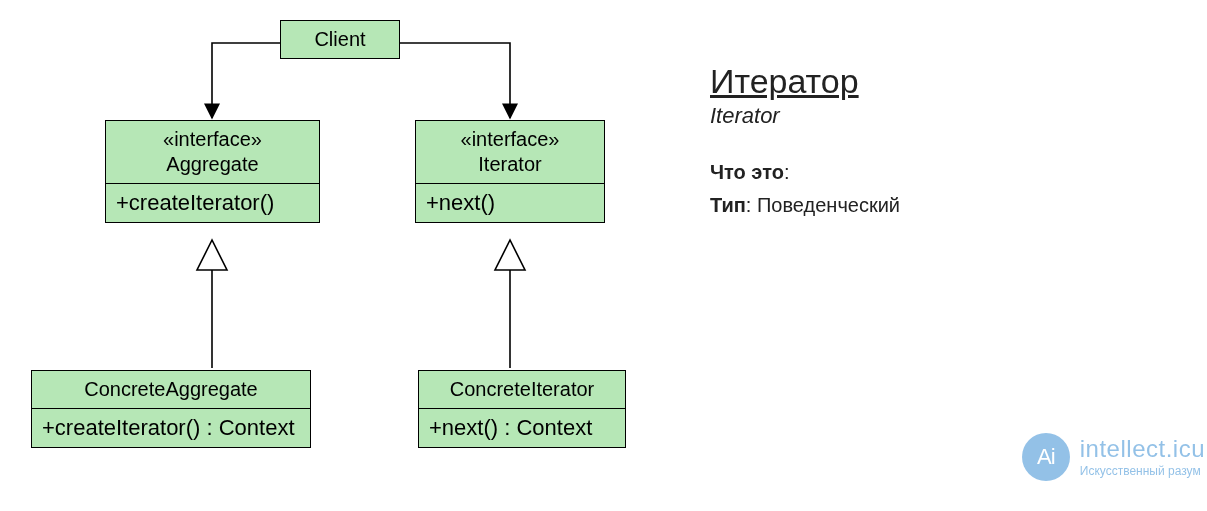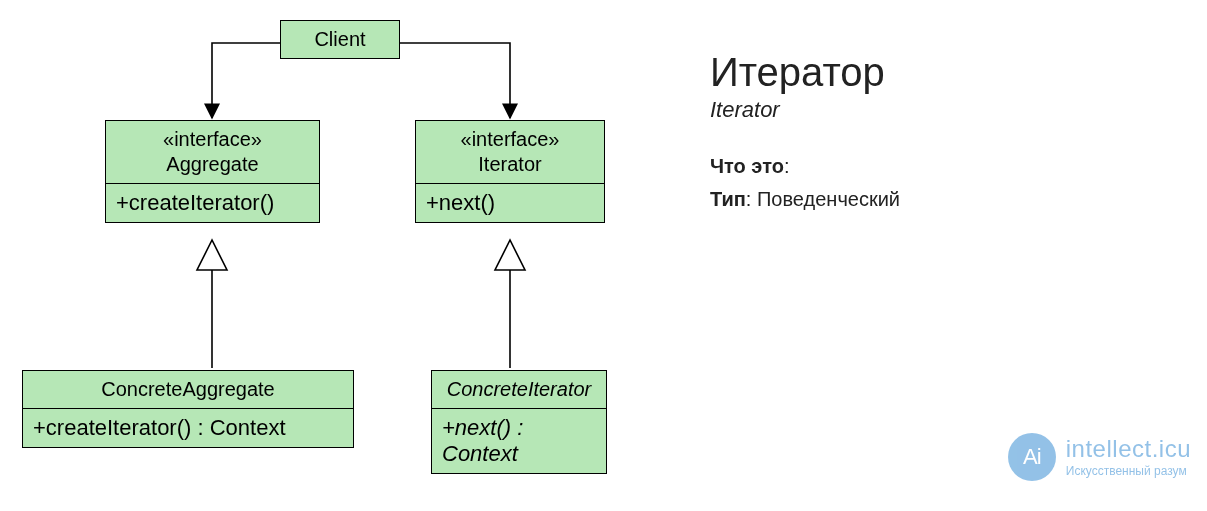--- a/index.html
+++ b/index.html
@@ -39,42 +39,43 @@
       font-size: 22px;
       text-align: left;
     }
     .text-panel {
       position: absolute;
       left: 710px;
       top: 50px;
       width: 470px;
     }
     .h1 {
-      font-size: 40px;
+      font-size: 34px;
       font-weight: 400;
-      margin: 0 0 2px 0;
+      margin: 12px 0 2px 0;
       color: #222;
+      text-decoration: underline;
     }
     .h2 {
       font-size: 22px;
       font-style: italic;
       font-weight: 400;
       margin: 0 0 28px 0;
       color: #222;
     }
     .p {
       font-size: 20px;
       line-height: 1.55;
       margin: 0 0 10px 0;
       color: #222;
     }
     .bold { font-weight: 700; }
     .watermark {
       position: absolute;
-      right: 16px;
+      right: 2px;
       bottom: 30px;
       display: flex;
       align-items: center;
       gap: 10px;
       opacity: 0.55;
     }
     .wm-circle {
       width: 48px;
       height: 48px;
       border-radius: 50%;
@@ -128,26 +129,26 @@
   </div>
 
   <div class="uml-box" style="left:415px; top:120px; width:190px;">
     <div class="uml-title">
       <span>«interface»</span><br>
       <span>Iterator</span>
     </div>
     <div class="uml-methods">+next()</div>
   </div>
 
-  <div class="uml-box" style="left:22px; top:370px; width:332px;">
+  <div class="uml-box" style="left:31px; top:370px; width:280px;">
     <div class="uml-title">ConcreteAggregate</div>
     <div class="uml-methods">+createIterator() : Context</div>
   </div>
 
-  <div class="uml-box" style="left:431px; top:370px; width:176px;font-style:italic;">
+  <div class="uml-box" style="left:418px; top:370px; width:208px;">
     <div class="uml-title">ConcreteIterator</div>
     <div class="uml-methods">+next() : Context</div>
   </div>
 
 </div>
 
 <div class="text-panel">
   <h1 class="h1">Итератор</h1>
   <h2 class="h2">Iterator</h2>
 

